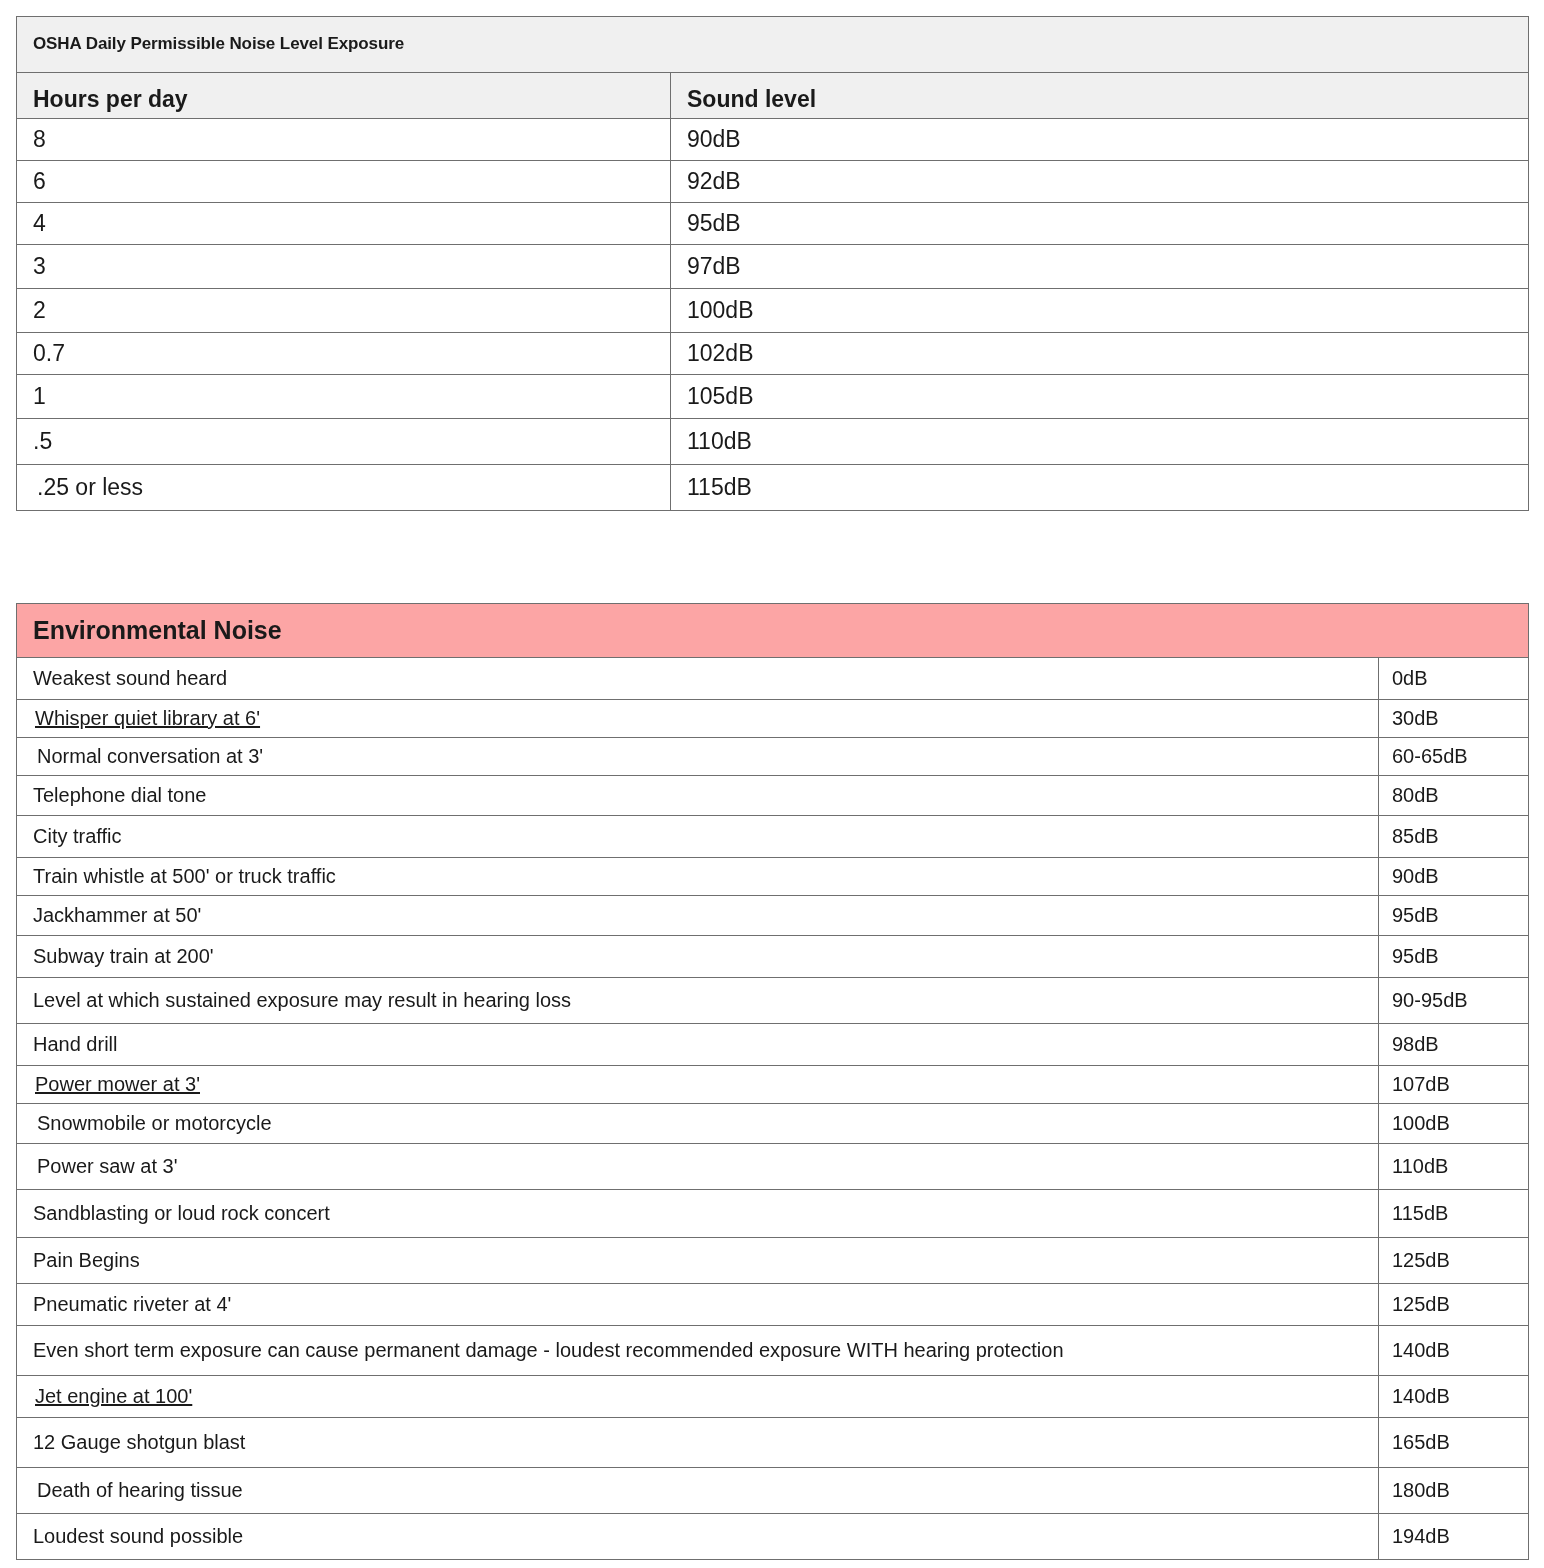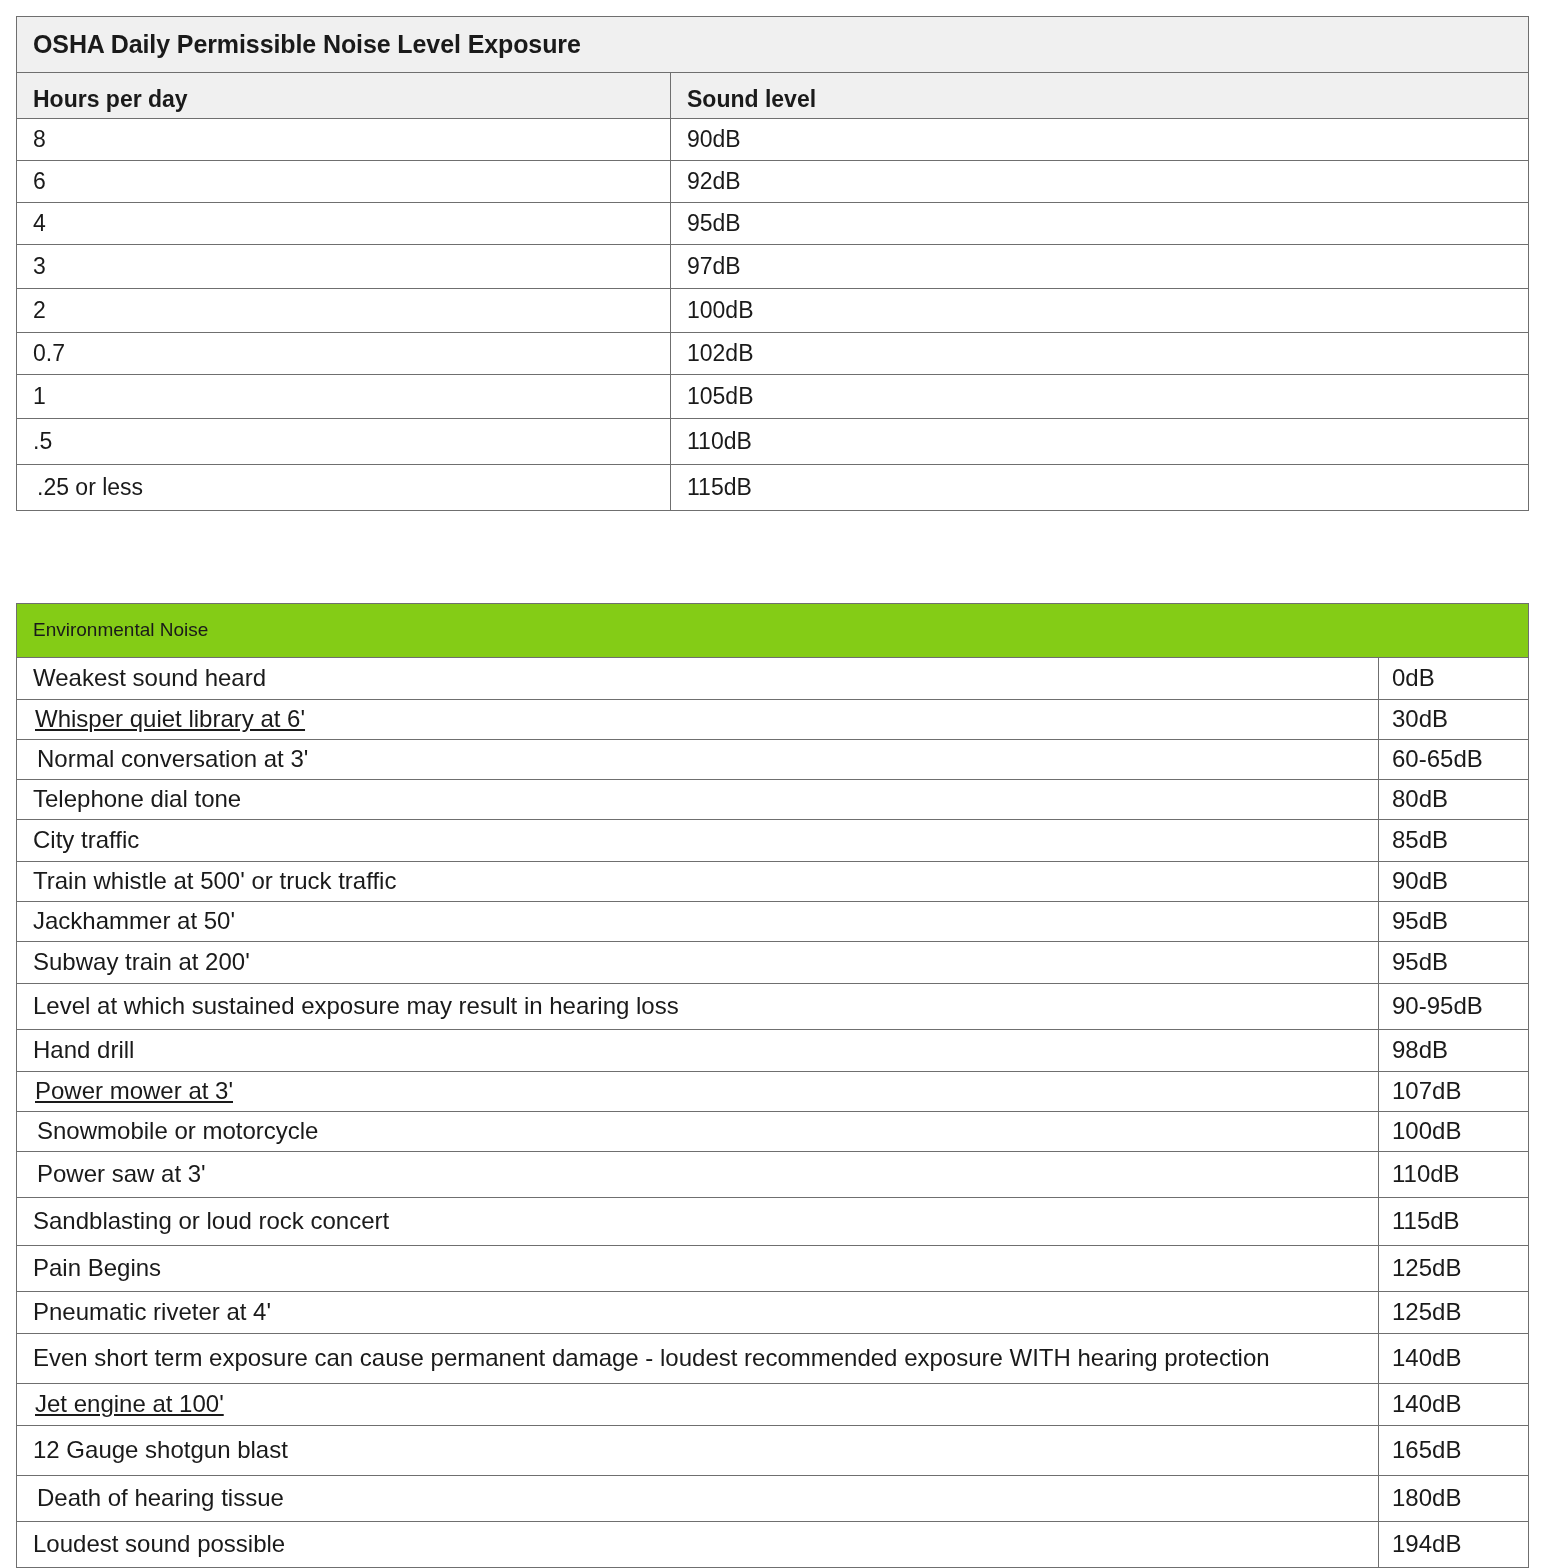--- a/index.html
+++ b/index.html
@@ -39,21 +39,21 @@
     font-weight: normal;
     overflow: hidden;
     white-space: nowrap;
   }
 
   
   #osha-table { margin-top: 0; }
 
   #osha-table .tbl-title td {
     background: #f0f0f0;
-    font-size: 25px;
+    font-size: 17px;
     font-weight: bold;
     padding: 10px 16px 11px 16px;
     letter-spacing: -0.1px;
     height: 34px;
   }
   #osha-table .col-head th {
     background: #f0f0f0;
     font-size: 23px;
     font-weight: bold;
     padding: 10px 16px 3px 16px;
@@ -76,28 +76,28 @@
 
   .osha-c1 { width: 654px; }
   .osha-c2 { width: 858px; }
   .indent-2 { padding-left: 20px !important; }
 
   
   .table-gap { height: 92px; }
 
   
   #env-table .tbl-title td {
-    background: #84cc16;
-    font-size: 19px;
-    font-weight: normal;
+    background: #fca5a5;
+    font-size: 25px;
+    font-weight: bold;
     padding: 10px 16px 11px 16px;
     height: 32px;
   }
   #env-table tbody td {
-    font-size: 24px;
+    font-size: 20px;
     padding: 5px 16px 6px 16px;
   }
   .env-c1 { width: 1362px; }
   .env-c2 { width: 150px; }
 
   .e-h30 td { height: 30px; }
   .e-h26 td { height: 26px; }
   .e-h28 td { height: 28px; }
   .e-h34 td { height: 34px; margin-top: 40px; }
   .e-h36 td { height: 36px; }

